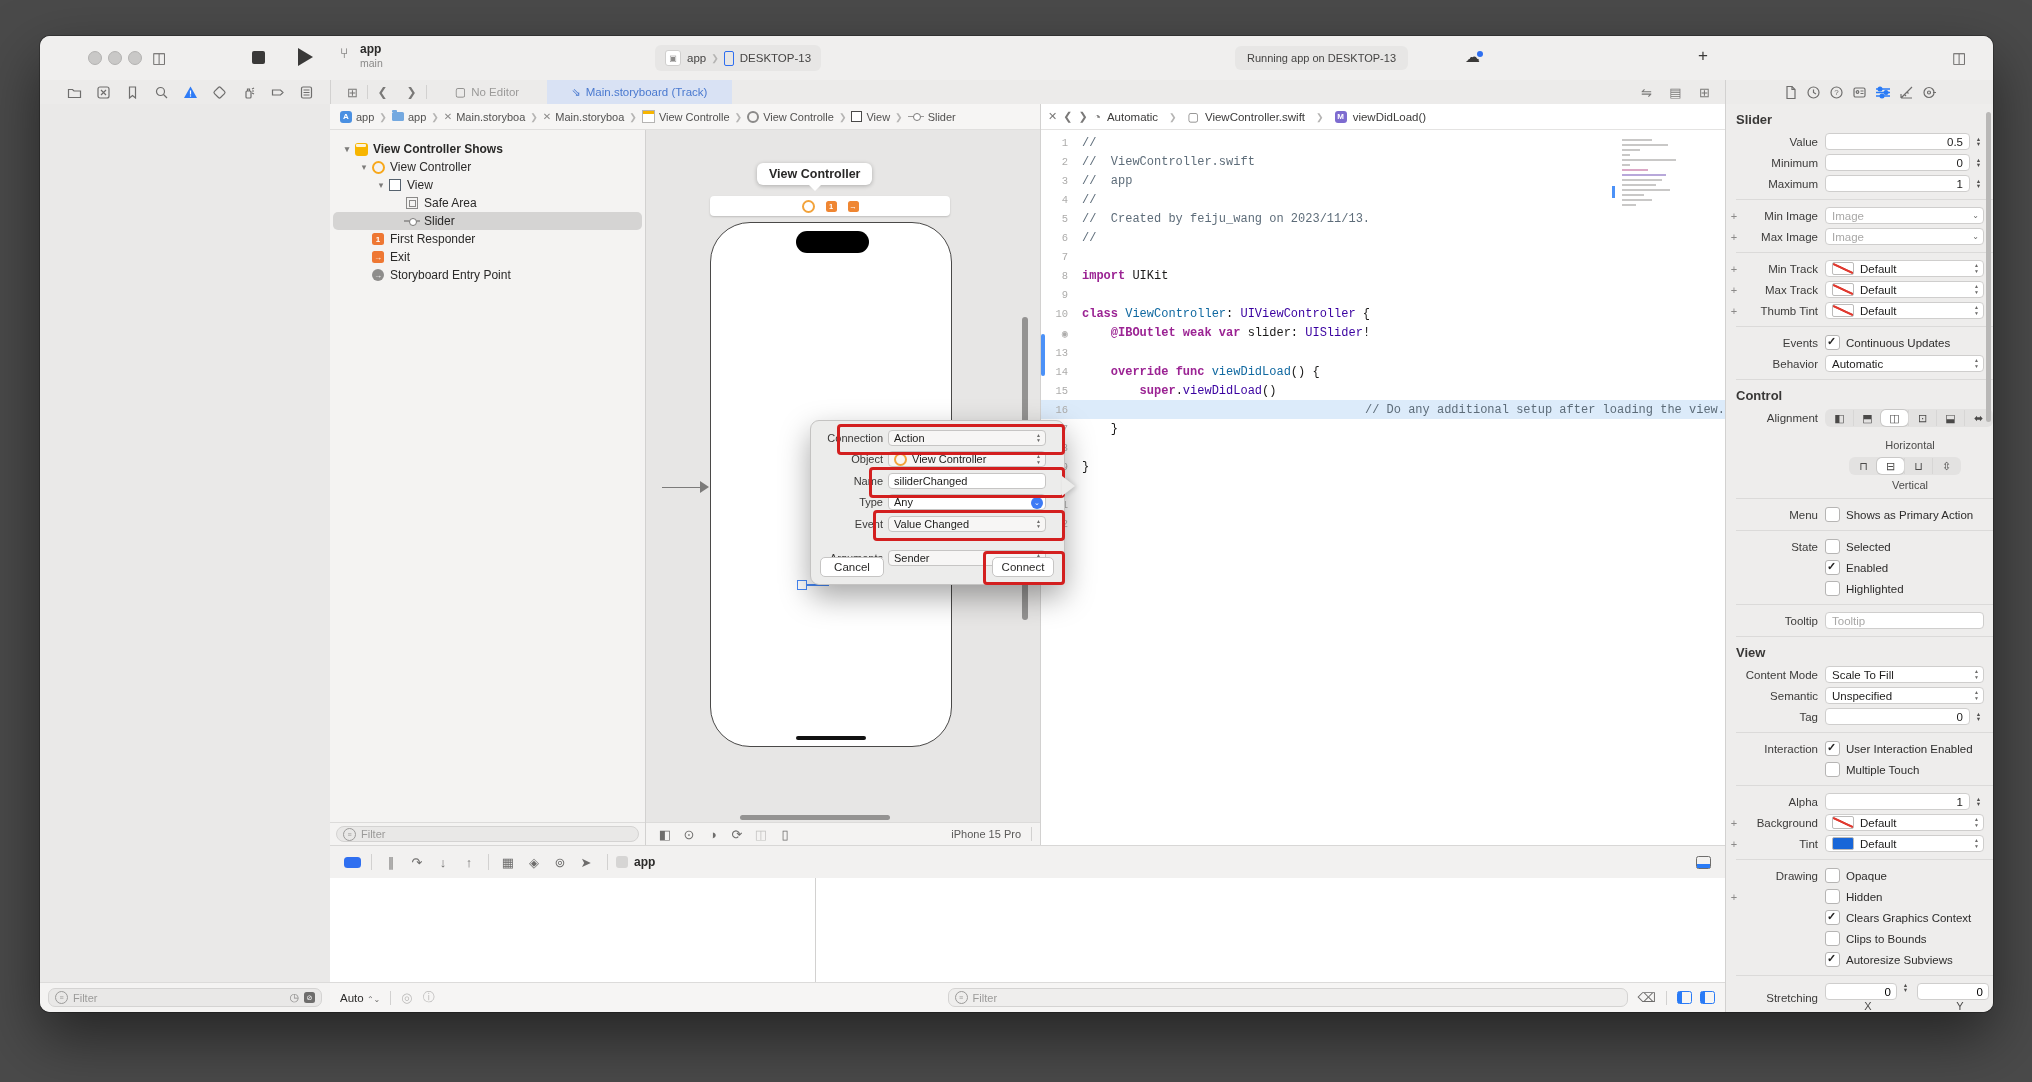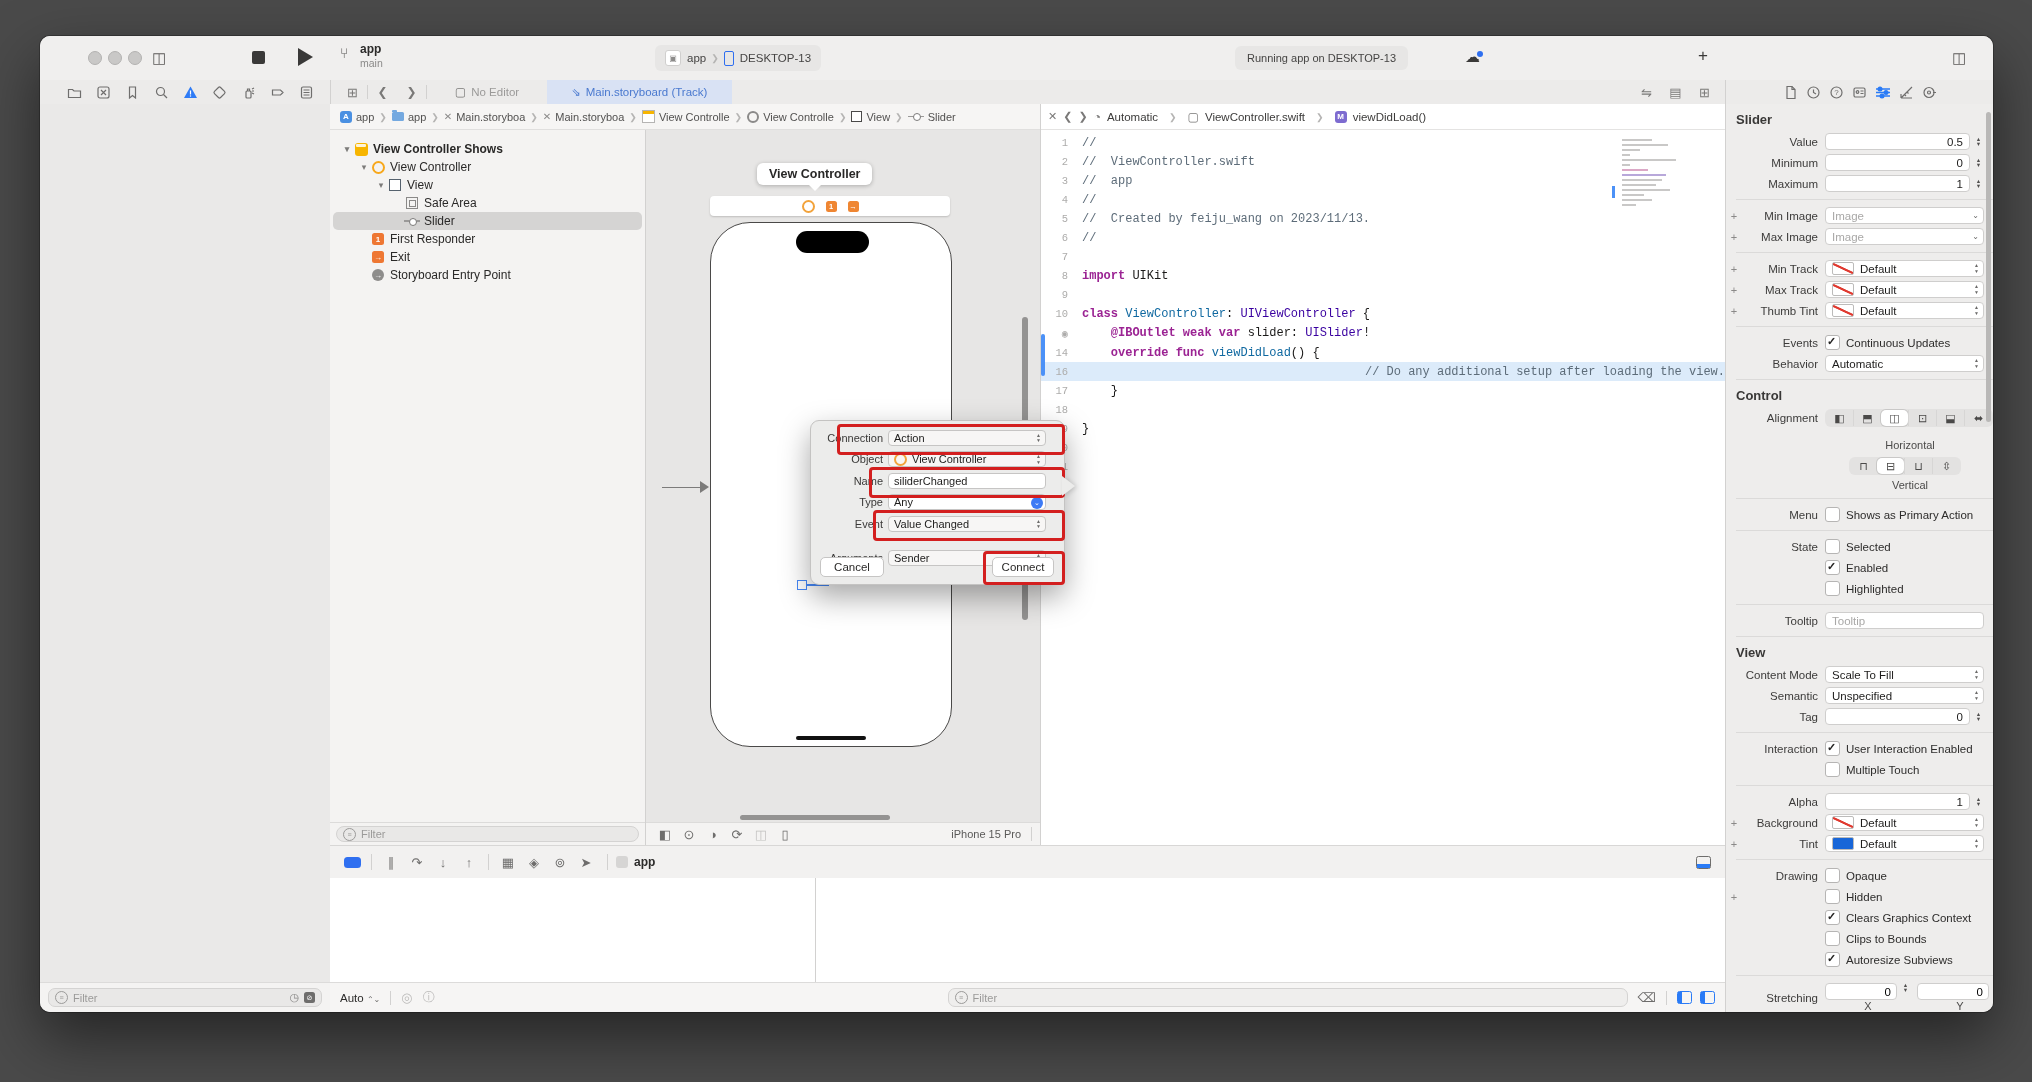--- a/index.html
+++ b/index.html
@@ -451,22 +451,28 @@
           <div class="cl">
    <span class="gut">9</span>
    <span></span></div>
           <div class="cl">
    <span class="gut">10</span>
    <span><span class="k">class</span><span class="d"> ViewController</span><span class="p">: </span><span class="t">UIViewController</span><span class="p"> {</span></span></div>
           <div class="cl">
    <span class="gut">◉</span>
    <span><span class="p">    </span><span class="k">@IBOutlet</span><span class="p"> </span><span class="k">weak</span><span class="p"> </span><span class="k">var</span><span class="p"> slider: </span><span class="t">UISlider</span><span class="p">!</span></span></div>
           <div class="cl">
+   <span class="gut">13</span>
+   <span></span></div>
+          <div class="cl">
    <span class="gut">14</span>
    <span><span class="p">    </span><span class="k">override</span><span class="p"> </span><span class="k">func</span><span class="d"> viewDidLoad</span><span class="p">() {</span></span></div>
+          <div class="cl">
+   <span class="gut">15</span>
+   <span><span class="p">        </span><span class="k">super</span><span class="p">.</span><span class="t">viewDidLoad</span><span class="p">()</span></span></div>
           <div class="cl hl">
    <span class="gut">16</span>
    <span><span class="p">        </span><span class="c">// Do any additional setup after loading the view.</span></span></div>
           <div class="cl">
    <span class="gut">17</span>
    <span><span class="p">    }</span></span></div>
           <div class="cl">
    <span class="gut">18</span>
    <span></span></div>
           <div class="cl">

